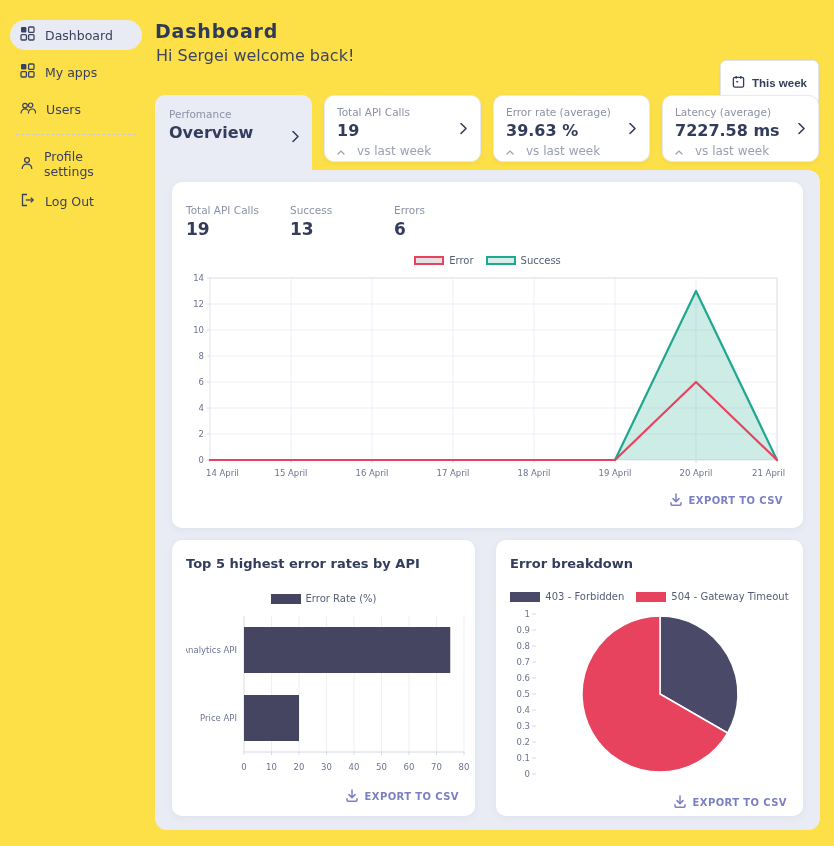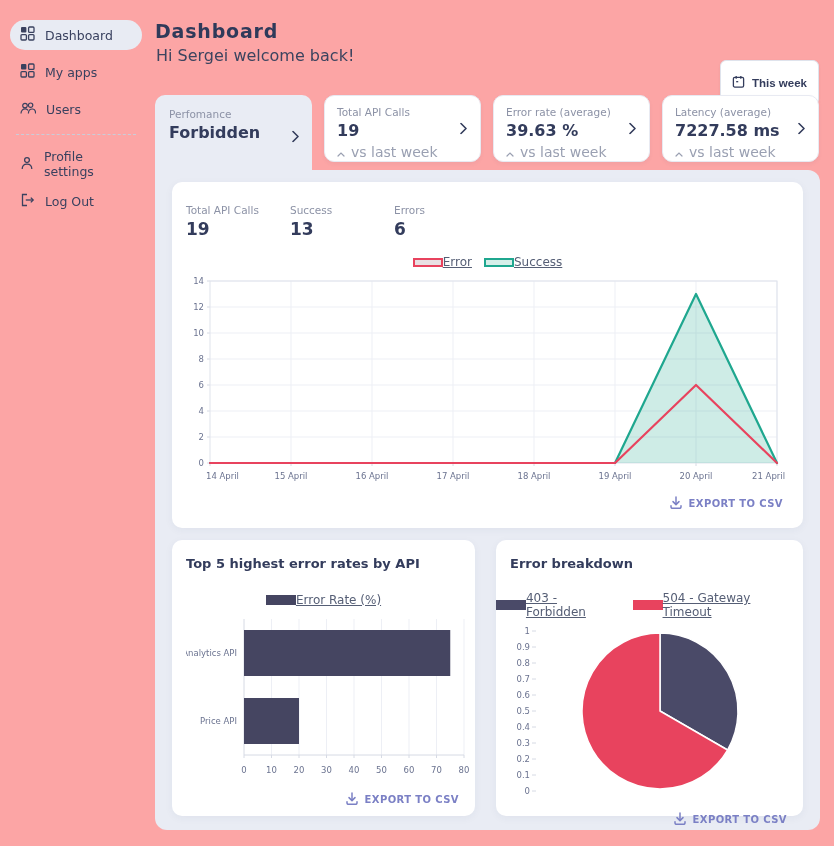--- a/index.html
+++ b/index.html
@@ -1,18 +1,18 @@
 <!DOCTYPE html>
 <html><head>
 <meta charset="utf-8">
 <style>
   * { margin:0; padding:0; box-sizing:border-box; }
   html,body { background:#fff; }
   body { font-family:"DejaVu Sans","Liberation Sans",sans-serif; }
-  .app { position:relative; width:834px; height:846px; background:#fca5a5; overflow:hidden; }
+  .app { position:relative; width:834px; height:846px; background:#fde047; overflow:hidden; }
 
   
   .sidebar { position:absolute; left:0; top:0; width:152px; padding-top:20px; }
   .side-item { display:flex; align-items:center; gap:10px; height:30px; margin:0 10px 7px 10px;
                padding:0 10px; border-radius:16px; color:#39415f; font-size:12.5px; cursor:pointer; }
   .side-item.active { background:#e8ebf3; }
   .side-item svg { flex:0 0 auto; }
   .side-divider { border-top:1.6px dashed #c9cdd9; margin:10px 16px 14px 16px; }
 
   
@@ -24,21 +24,21 @@
               font-size:11.5px; font-weight:700; color:#333c5c; box-shadow:0 1px 3px rgba(40,50,90,.06); cursor:pointer; }
 
   
   .tabs { position:absolute; left:155px; top:95px; width:665px; display:flex; gap:12px; }
   .tab-active { width:157px; height:75px; background:#e9ecf4; border-radius:10px 10px 0 0;
                 padding:13px 14px; position:relative; cursor:pointer; }
   .tab-card { width:157px; height:67px; background:#fff; border:1px solid #e8eaf2; border-radius:10px;
               padding:10px 12px; position:relative; box-shadow:0 2px 4px rgba(40,50,90,.05); cursor:pointer; }
   .tab-label { font-size:10.5px; color:#8c92a6; }
   .tab-value { font-size:16px; font-weight:700; color:#333c5c; margin-top:3px; }
-  .tab-sub { display:flex; align-items:center; gap:6px; margin-top:4px; font-size:14px; color:#9aa0b2; }
+  .tab-sub { display:flex; align-items:center; gap:12px; margin-top:4px; font-size:12px; color:#9aa0b2; }
   .tab-chev { position:absolute; right:13px; top:50%; transform:translateY(-50%); }
   .tab-active .tab-chev { top:42px; }
 
   
   .panel { position:absolute; left:155px; top:170px; width:665px; height:660px;
            background:#e9ecf4; border-radius:0 12px 12px 12px; }
   .card { position:absolute; background:#fff; border-radius:10px; box-shadow:0 2px 8px rgba(40,50,90,.05); }
   .main-card { left:17px; top:12px; width:631px; height:346px; }
   .bar-card  { left:17px; top:370px; width:303px; height:276px; }
   .pie-card  { left:341px; top:370px; width:307px; height:276px; }
@@ -49,21 +49,21 @@
   .stat-label { font-size:10.5px; color:#8c92a6; }
   .stat-value { font-size:17px; font-weight:700; color:#333c5c; margin-top:3px; }
   .apps-dd { position:absolute; left:321px; top:26px; width:183px; height:30px;
              border:1.6px solid #39415f; border-radius:16px; background:#fff;
              display:flex; align-items:center; padding:0 14px; cursor:pointer; }
   .apps-dd-label { font-size:12.5px; font-weight:700; color:#6267b0; }
   .apps-dd svg { margin-left:auto; }
 
   .legend { display:flex; justify-content:center; align-items:center; gap:12px; }
   .legend-main { margin-top:16px; }
-  .legend-item { display:flex; align-items:center; font-size:12px; color:#555e75; cursor:pointer;text-decoration:underline; }
+  .legend-item { display:flex; align-items:center; gap:5px; font-size:10px; color:#555e75; cursor:pointer; }
   .swatch-outline { width:30px; height:9px; border-width:2px; border-style:solid; }
   .swatch-solid { width:30px; height:10px; }
 
   .chart-wrap { margin:4px 14px 0 14px; }
   .export-row { display:flex; justify-content:flex-end; align-items:center; gap:6px;
                 margin-top:7px; padding-right:20px; color:#7b80c5; font-size:10px;
                 font-weight:700; letter-spacing:0.4px; cursor:pointer; }
 
   .card-title { padding:16px 14px 0 14px; font-size:13px; font-weight:700; color:#333c5c; }
   .legend-sub { margin-top:22px; }
@@ -140,21 +140,21 @@
           <path d="M9.5 1 V4"></path>
           <path d="M4.5 7.2 h2.2"></path>
         </svg>
     </span>
     <span>This week</span>
   </button>
 
   <div class="tabs">
     <div class="tab-active">
       <div class="tab-label">Perfomance</div>
-      <div class="tab-value">Forbidden</div>
+      <div class="tab-value">Overview</div>
       <span class="tab-chev">
         <svg width="7" height="12" viewBox="0 0 7 12" fill="none" stroke="#333c5c" stroke-width="1.6" stroke-linecap="round" stroke-linejoin="round">
             <path d="M1 1 L6 6 L1 11"></path>
           </svg>
       </span>
     </div>
 
     <div class="tab-card">
       <div class="tab-label">Total API Calls</div>
       <div class="tab-value">19</div>

